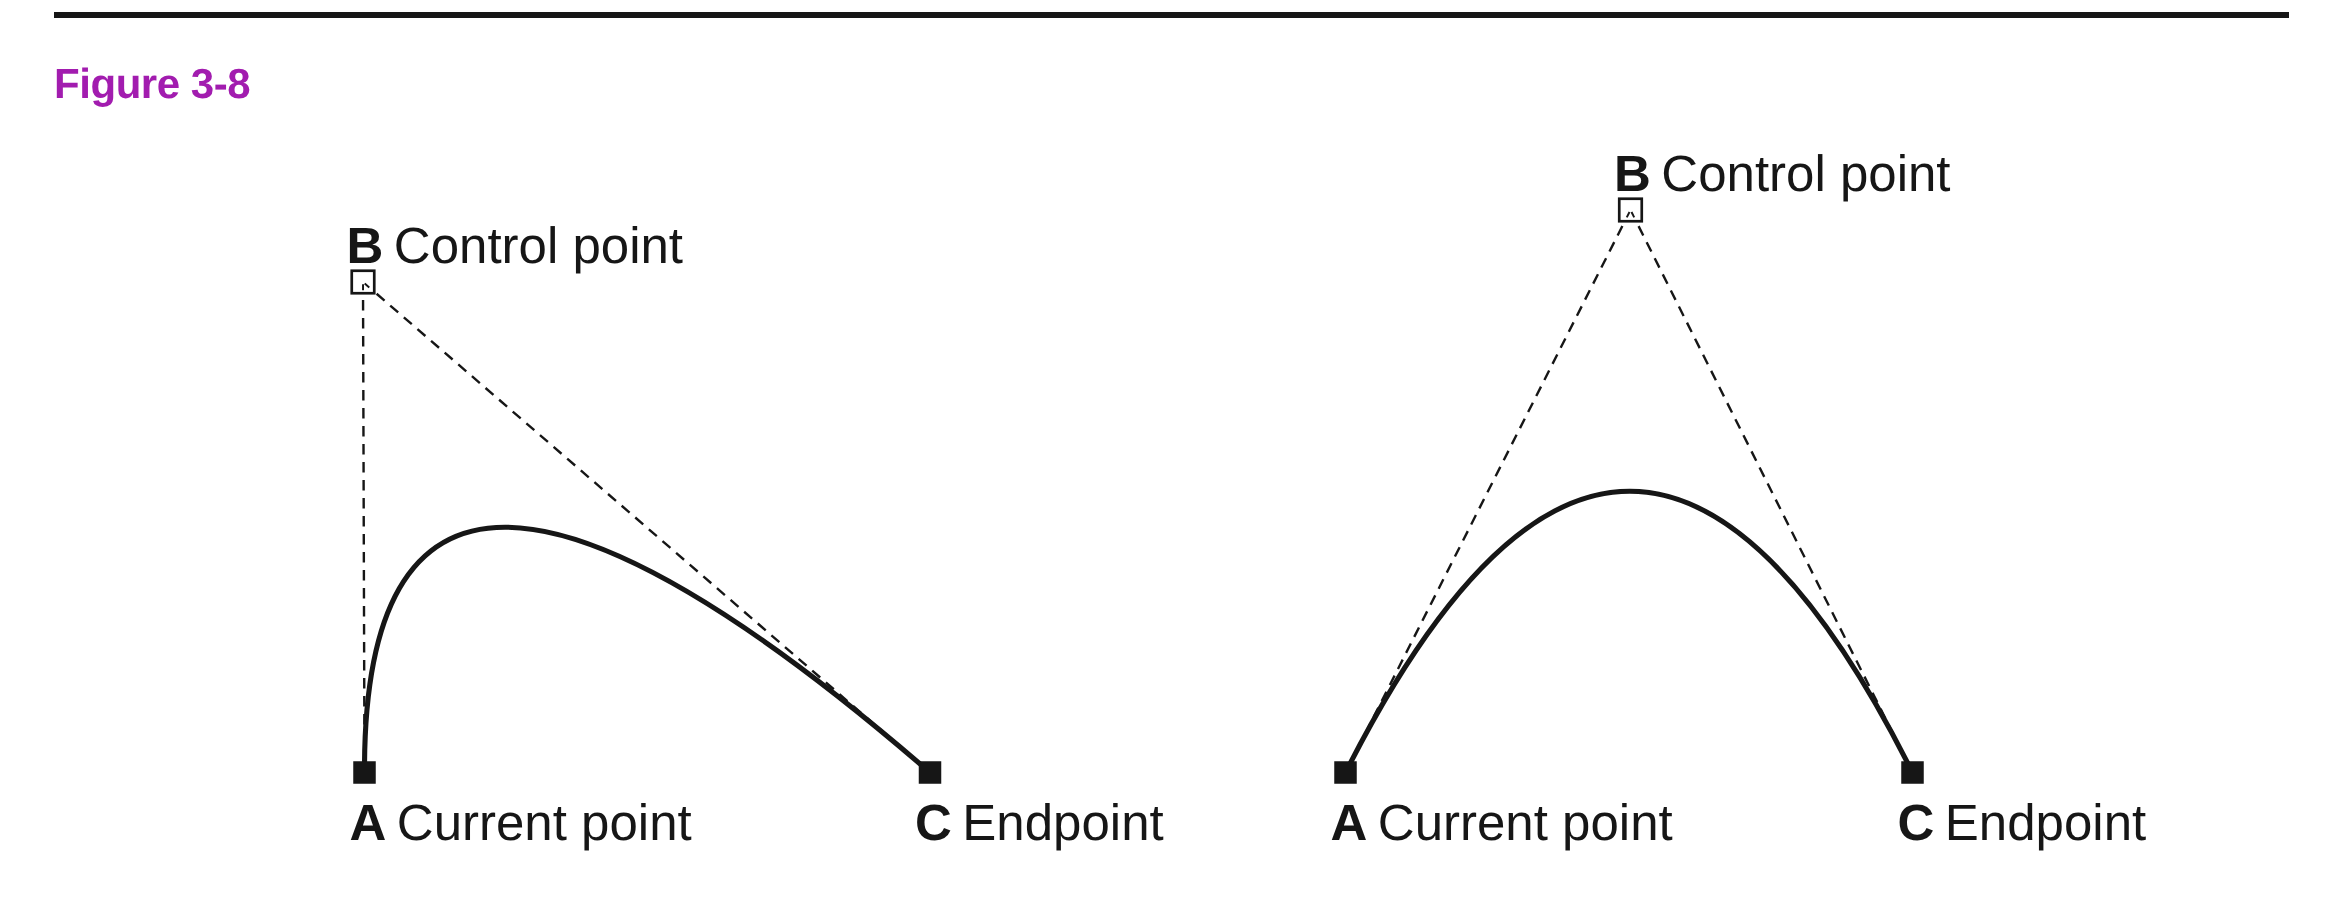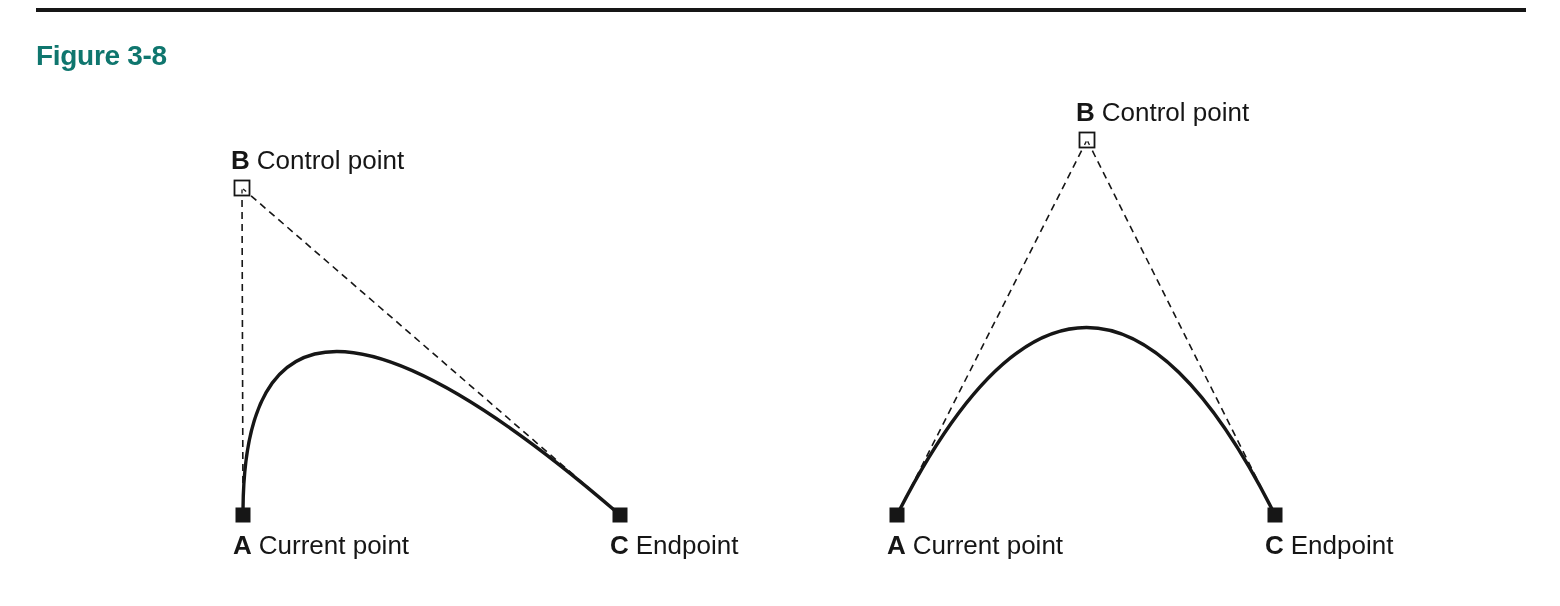--- a/index.html
+++ b/index.html
@@ -41,38 +41,38 @@
     left: 227px;
     top: 0;
   }
   svg.diagrams {
     position: absolute;
     left: 0;
     top: 0;
   }
   .pt-label {
     position: absolute;
-    font-size: 26px;
+    font-size: 34px;
     line-height: 1.05;
     color: #161616;
     white-space: nowrap;
   }
   .pt-key {
     font-weight: bold;
     margin-right: 7px;
   }
 </style>
 </head>
 <body>
 
 <div class="page" style="background: rgb(255, 255, 255);">
 
   <div class="top-rule" style="background: rgb(22, 22, 22);"></div>
 
-  <div class="figure-caption" style="color: #0f766e;">
+  <div class="figure-caption" style="color: #a21caf;">
     <span class="fig-label">Figure 3-8</span>
   </div>
 
   <svg class="diagrams" width="1560" height="606" viewBox="0 0 1560 606">
       <g>
         <line x1="242" y1="188" x2="243" y2="515" stroke="#161616" stroke-width="1.6" stroke-dasharray="7 5"></line>
         <line x1="242" y1="188" x2="620" y2="515" stroke="#161616" stroke-width="1.6" stroke-dasharray="7 5"></line>
         <path d="M 243 515 Q 242 188 620 515" fill="none" stroke="#161616" stroke-width="3.4" stroke-linecap="round"></path>
         <rect x="235.5" y="507.5" width="15" height="15" fill="#161616"></rect>
         <rect x="612.5" y="507.5" width="15" height="15" fill="#161616"></rect>

